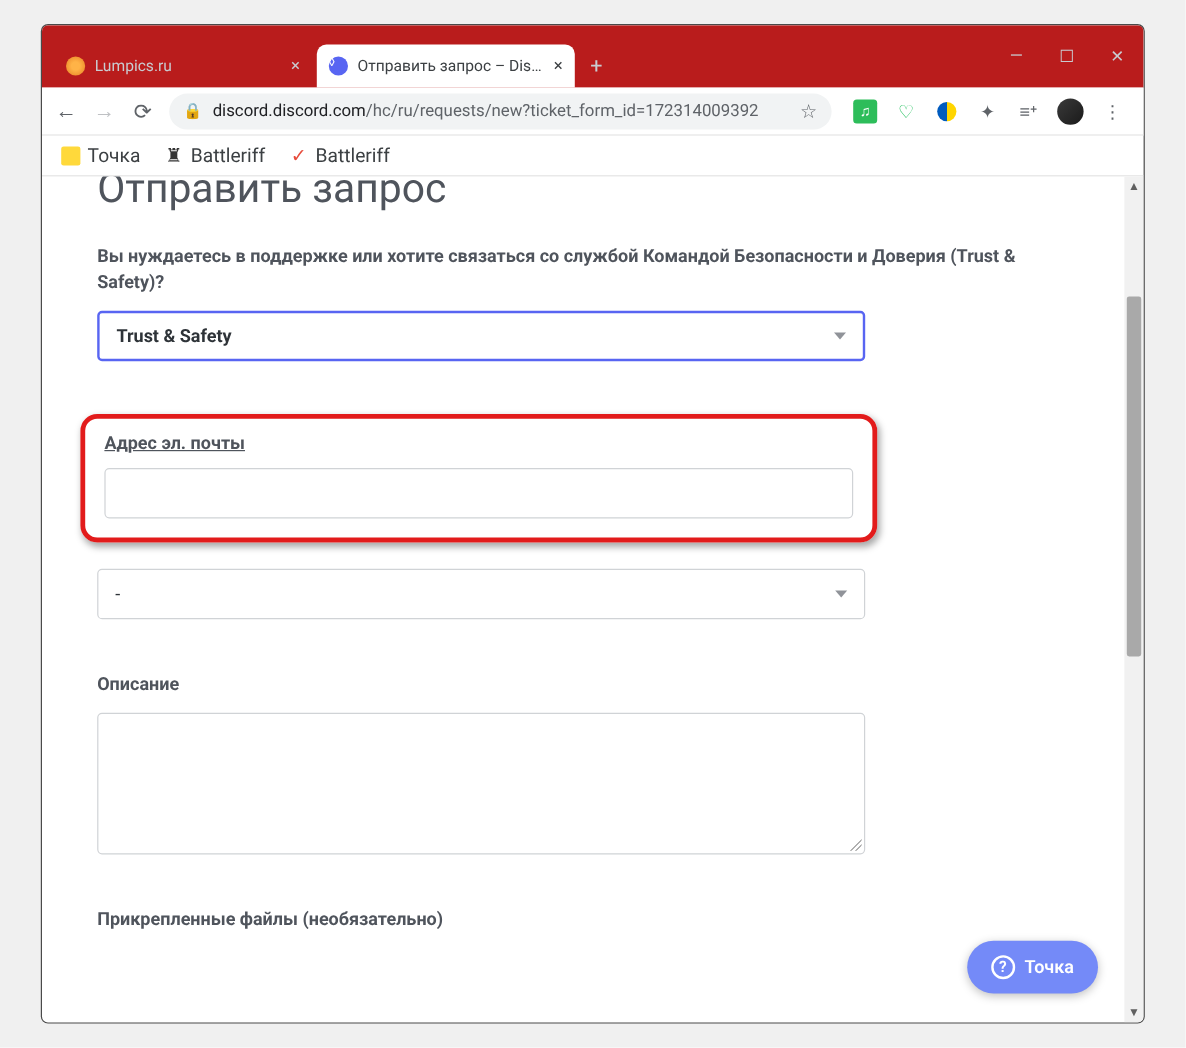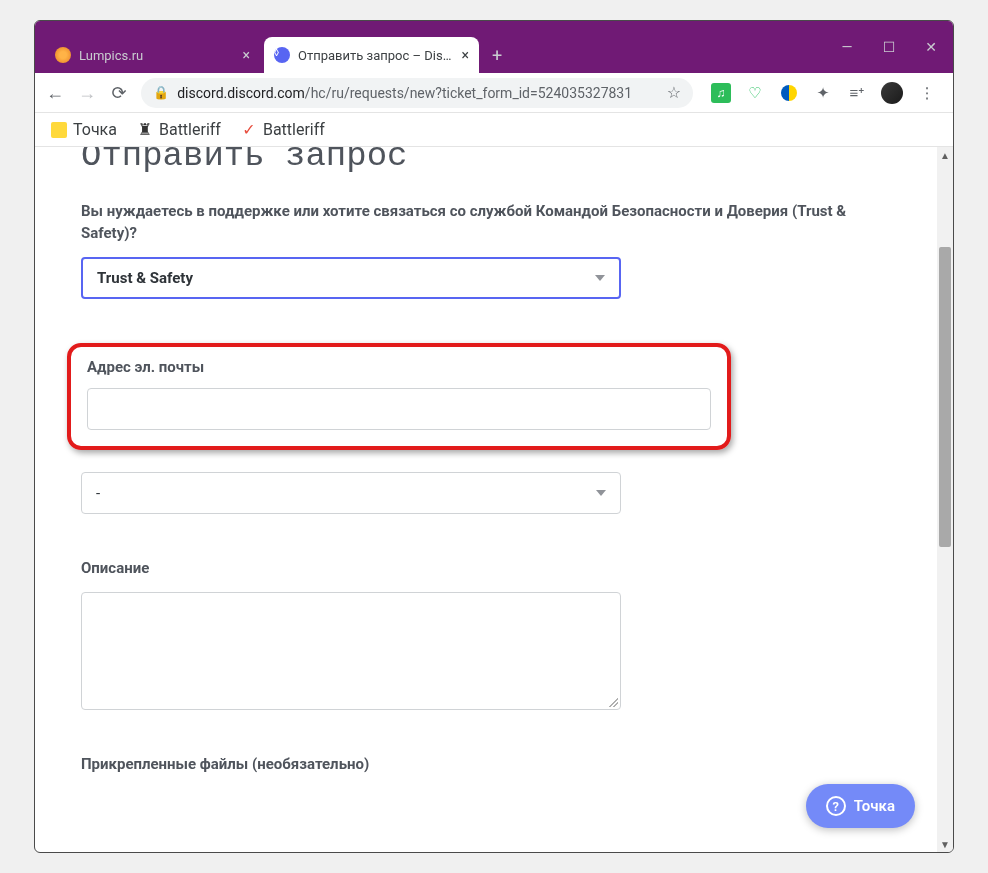--- a/index.html
+++ b/index.html
@@ -19,21 +19,21 @@
   height: 833px;
   background: #fff;
   border: 1px solid #4a4a4a;
   border-radius: 6px;
   overflow: hidden;
   display: flex;
   flex-direction: column;
 }
 .titlebar {
   height: 52px;
-  background: #701a75;
+  background: #b91c1c;
   display: flex;
   align-items: stretch;
   justify-content: flex-end;
 }
 .tabs-row {
   display: flex;
   align-items: flex-end;
   flex: 1;
   padding-left: 10px;
 }
@@ -105,31 +105,30 @@
 .page {
   position:absolute; left:0; right:16px; top:0; bottom:0;
   padding: 0 46px 0 46px;
 }
 .page-title {
   font-size:34px;
   font-weight:400;
   color:#4f545c;
   margin-top:-10px;
   margin-bottom:26px;
-  font-family:Liberation Mono, monospace;
 }
 .form-label {
   font-size:15px;
   font-weight:700;
   color:#4f545c;
   margin-bottom:12px;
   line-height:1.45;
 }
 .select-box, .text-input, .textarea-box, .drop-box {
-  width:540px;
+  width:640px;
   border:1px solid #d0d3d6;
   background:#fff;
   border-radius:4px;
 }
 .select-box {
   height:42px;
   display:flex;
   align-items:center;
   padding:0 14px;
   font-size:15px;
@@ -140,21 +139,21 @@
 .select-caret { position:absolute; right:14px; top:50%; transform:translateY(-50%); width:0; height:0; border-left:5px solid transparent; border-right:5px solid transparent; border-top:6px solid #909399; }
 .highlight-box {
   border:4px solid #e21b1b;
   border-radius:14px;
   padding:10px 16px 16px 16px;
   width:664px;
   margin-left:-14px;
   margin-bottom:22px;
   box-shadow: 2px 3px 6px rgba(0,0,0,0.35);
 }
-.highlight-box .form-label { margin-bottom:10px; }
+.highlight-box .form-label { margin-bottom:10px;text-decoration:underline; }
 .text-input { height:42px; width:624px; }
 .field-block { margin-bottom:44px; }
 .textarea-box { height:118px; resize:both; position:relative; }
 .textarea-box::after {
   content:""; position:absolute; right:2px; bottom:2px; width:10px; height:10px;
   background:linear-gradient(135deg, transparent 0%, transparent 50%, #b0b0b0 50%, #b0b0b0 60%, transparent 60%, transparent 70%, #b0b0b0 70%, #b0b0b0 80%, transparent 80%);
 }
 .help-btn {
   position:absolute;
   right:38px;
@@ -201,21 +200,21 @@
       <span>✕</span>
     </div>
   </div>
 
   <div class="toolbar">
     <span class="nav-btn">←</span>
     <span class="nav-btn disabled">→</span>
     <span class="nav-btn">⟳</span>
     <div class="address-bar">
       <span class="lock">🔒</span>
-      <span class="url-text"><span class="domain">discord.discord.com</span><span>/hc/ru/requests/new?ticket_form_id=524035327831</span></span>
+      <span class="url-text"><span class="domain">discord.discord.com</span><span>/hc/ru/requests/new?ticket_form_id=172314009392</span></span>
       <span class="star">☆</span>
     </div>
     <div class="toolbar-ext">
       <span class="ext-icon" style="background:#2dbd5a;color:#fff;border-radius:3px;font-size:12px;">♫</span>
       <span class="ext-icon" style="color:#25c15f;">♡</span>
       <span class="ext-icon">
           <span style="display:inline-block;width:16px;height:16px;border-radius:50%;background:conic-gradient(#ffd500 0 50%, #005bbf 50% 100%);"></span>
         </span>
       <span class="ext-icon" style="color:#5f6368;">✦</span>
       <span class="ext-icon" style="color:#5f6368;">≡⁺</span>

